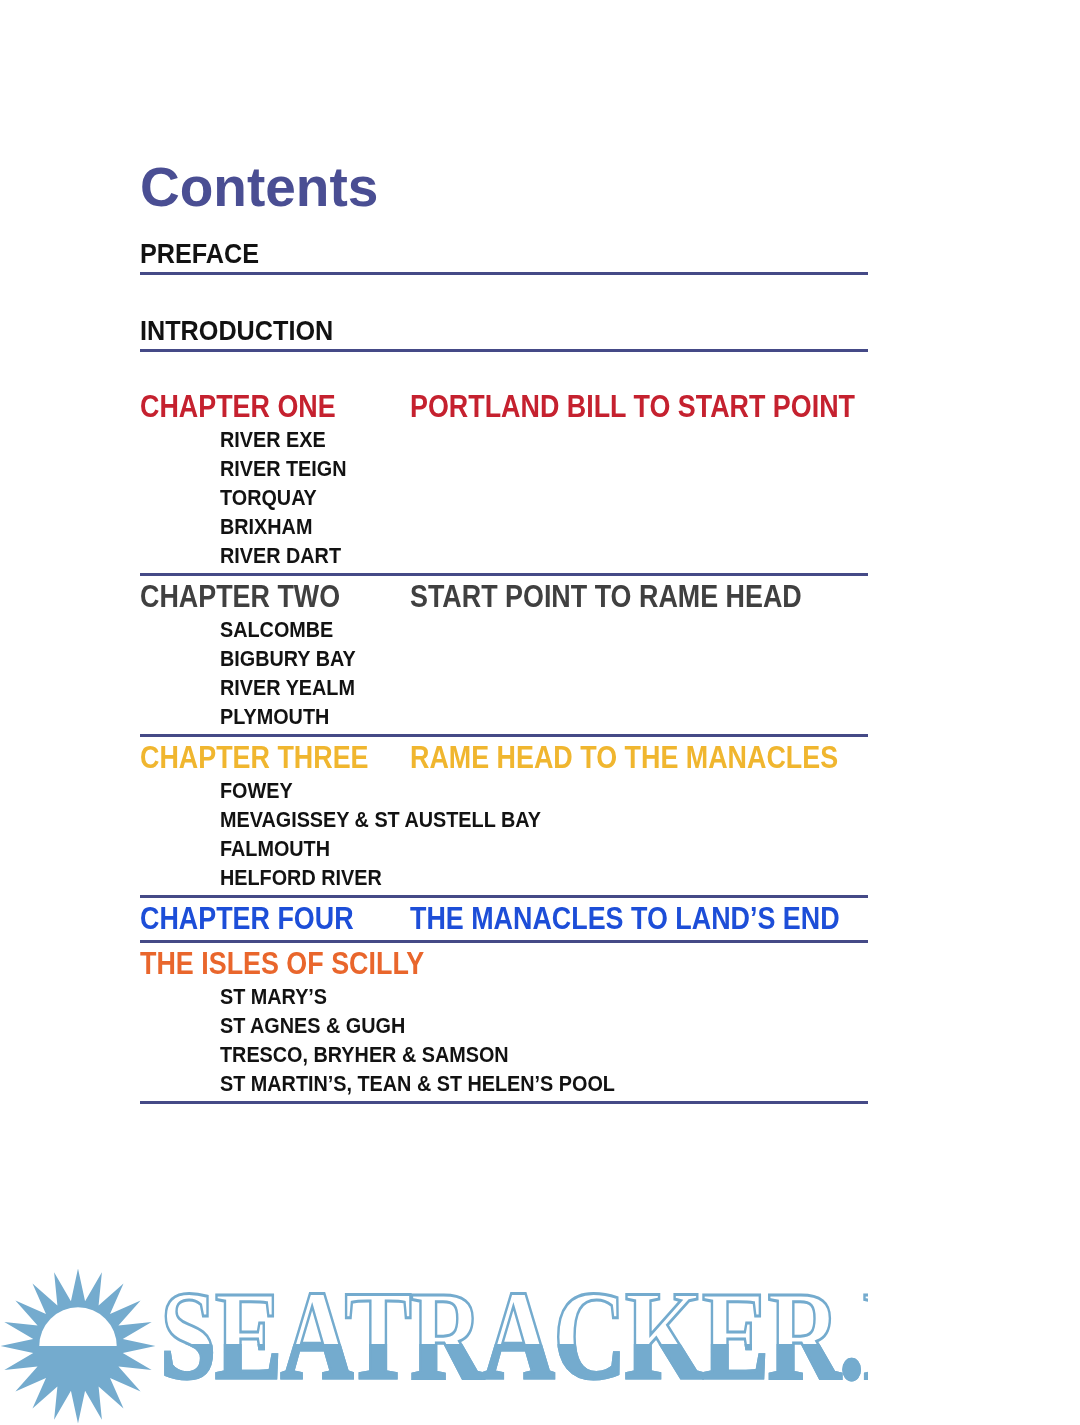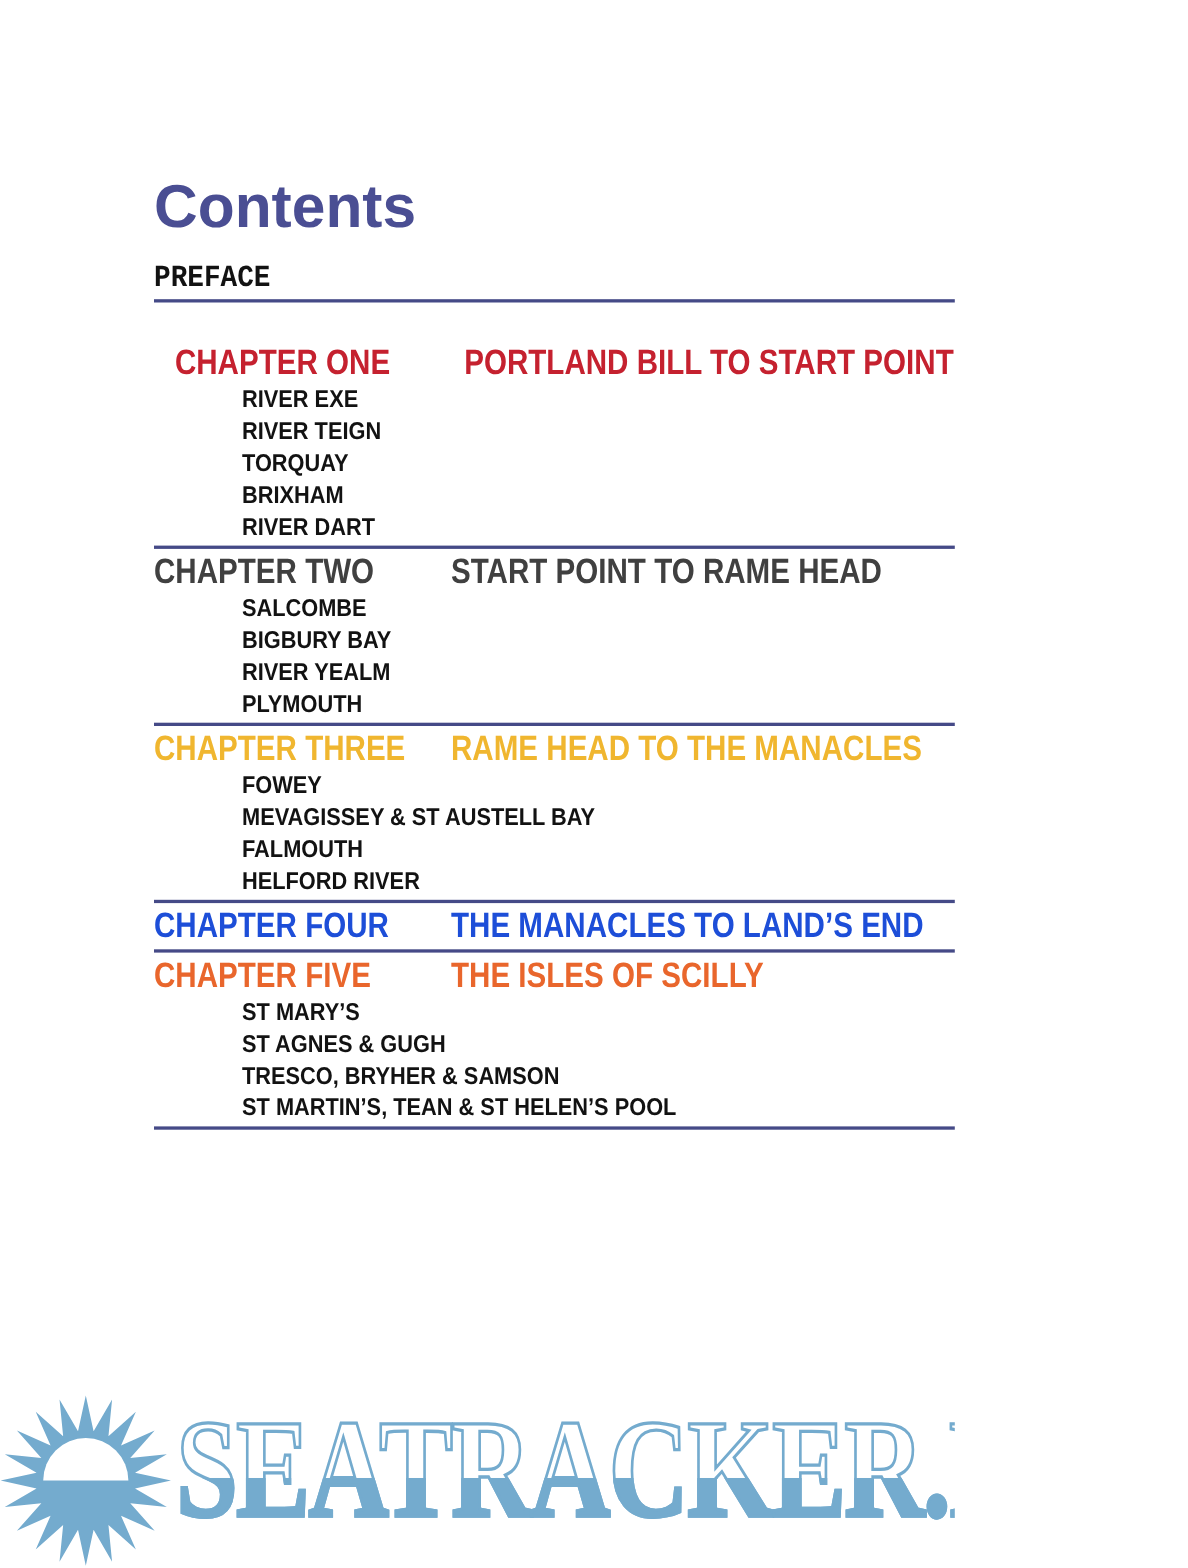--- a/index.html
+++ b/index.html
@@ -6,21 +6,21 @@
   .page {
     position:relative; width:868px; height:1425px; background:#ffffff;
     overflow:hidden; font-family:"Liberation Sans", sans-serif;
     --title:#4A4E93; --rule:#454A87; --ink:#121212; --wm:#74ABCE;
   }
   .content { position:absolute; left:140px; top:160px; width:823px; }
   .doc-title { margin:0 0 25px 0; font-size:55px; line-height:1; font-weight:bold; color:var(--title); }
 
   .cond { display:inline-block; transform:scaleX(0.9); transform-origin:0 50%; white-space:nowrap; }
 
-  .front-item { border-bottom:3px solid var(--rule); padding-bottom:4px;font-family:Liberation Mono, monospace; }
+  .front-item { border-bottom:3px solid var(--rule); padding-bottom:4px; }
   .front-item + .front-item { margin-top:42px; }
   .front-label { font-size:28px; line-height:28px; font-weight:bold; color:var(--ink); }
 
   #chapters { margin-top:38px; }
   .section { border-bottom:3px solid var(--rule); padding-bottom:3px; margin-top:4px; }
   .chap-head { display:grid; grid-template-columns:270px 1fr; font-size:32px; line-height:32px; font-weight:bold; margin-bottom:3px; }
   .chap-head .cond { transform:scaleX(0.84); }
   .sub-item { padding-left:80px; font-size:22px; line-height:29px; font-weight:bold; color:var(--ink); }
 
   .watermark { position:absolute; left:0; top:1254px; width:1080px; height:170px; }
@@ -45,25 +45,28 @@
 
 <div class="page" style="--title: #4A4E93; --rule: #454A87; --ink: #121212; --wm: #74ABCE;">
   <div class="content">
 
     <h1 class="doc-title">Contents</h1>
 
     <div>
       <div class="front-item">
         <span class="front-label cond">PREFACE</span>
       </div>
+      <div class="front-item">
+        <span class="front-label cond">INTRODUCTION</span>
+      </div>
     </div>
 
     <div id="chapters">
       <section class="section">
-        <div class="chap-head" style="color: rgb(197, 33, 47); text-align: center;">
+        <div class="chap-head" style="color: rgb(197, 33, 47);">
           <span><span class="cond">CHAPTER ONE</span></span>
           <span><span class="cond">PORTLAND BILL TO START POINT</span></span>
         </div>
         <div>
             <div class="sub-item"><span class="cond">RIVER EXE</span></div>
             <div class="sub-item"><span class="cond">RIVER TEIGN</span></div>
             <div class="sub-item"><span class="cond">TORQUAY</span></div>
             <div class="sub-item"><span class="cond">BRIXHAM</span></div>
             <div class="sub-item"><span class="cond">RIVER DART</span></div>
           </div>
@@ -97,21 +100,20 @@
 
       <section class="section">
         <div class="chap-head" style="color: #1d4ed8;">
           <span><span class="cond">CHAPTER FOUR</span></span>
           <span><span class="cond">THE MANACLES TO LAND’S END</span></span>
         </div>
       </section>
 
       <section class="section">
         <div class="chap-head" style="color: rgb(233, 102, 44);">
-          <span><span class="cond">CHAPTER FIVE</span></span>
           <span><span class="cond">THE ISLES OF SCILLY</span></span>
         </div>
         <div>
             <div class="sub-item"><span class="cond">ST MARY’S</span></div>
             <div class="sub-item"><span class="cond">ST AGNES &amp; GUGH</span></div>
             <div class="sub-item"><span class="cond">TRESCO, BRYHER &amp; SAMSON</span></div>
             <div class="sub-item"><span class="cond">ST MARTIN’S, TEAN &amp; ST HELEN’S POOL</span></div>
           </div>
       </section>
     </div>

